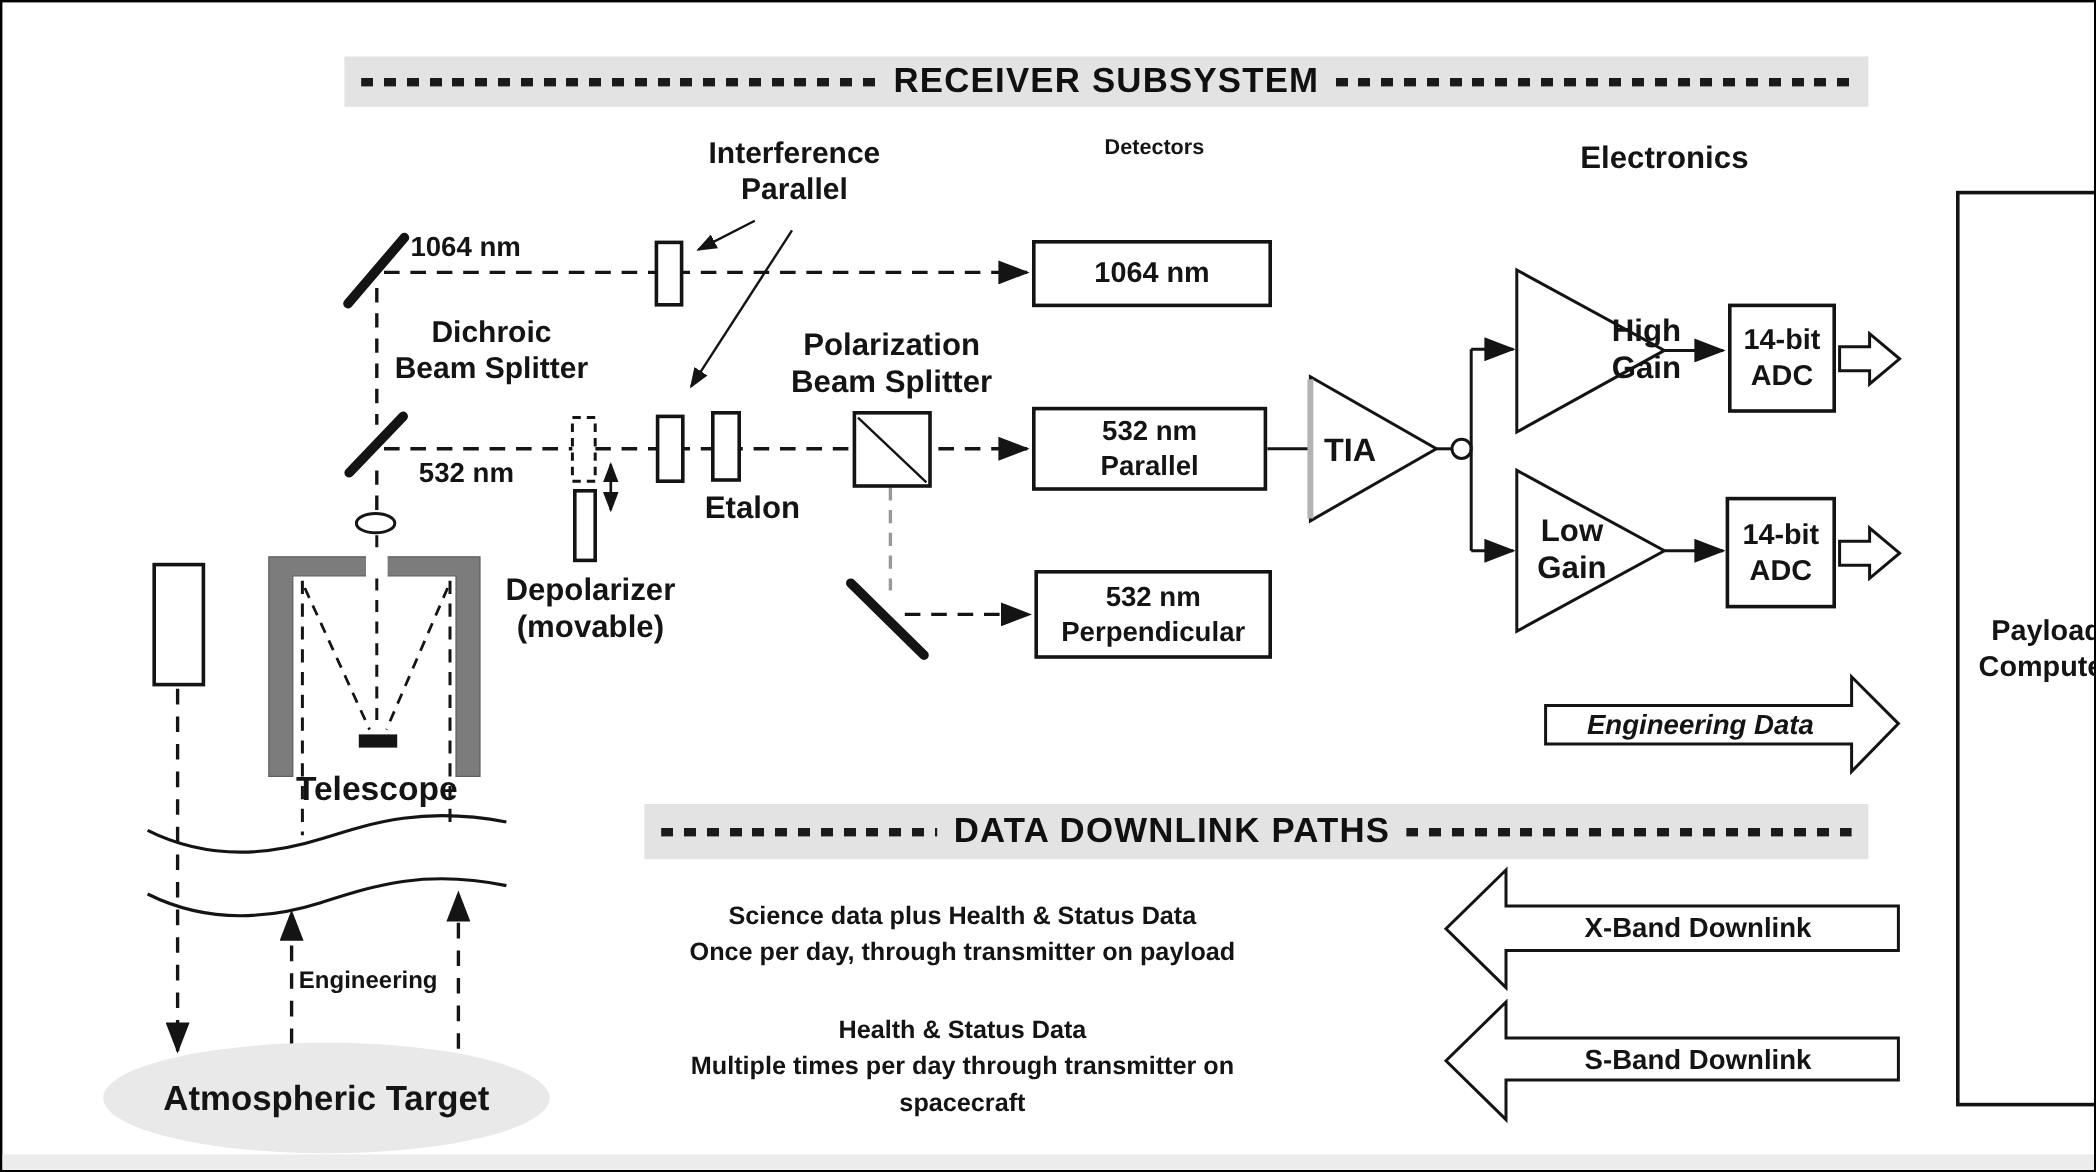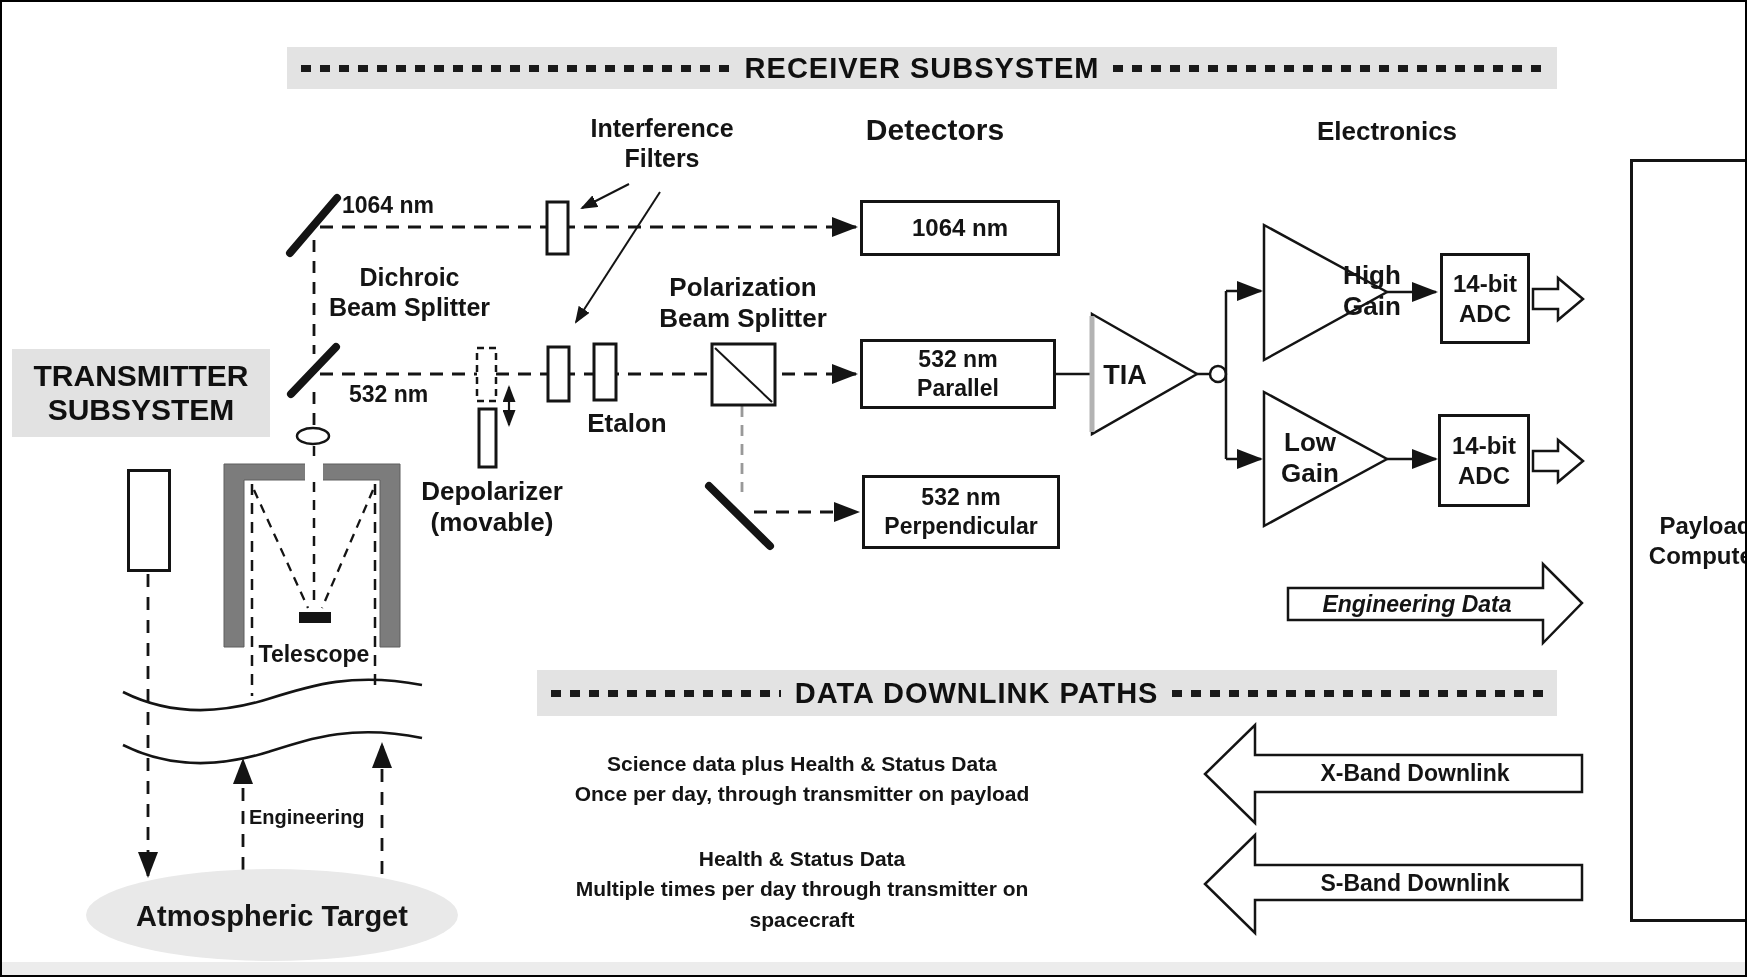--- a/index.html
+++ b/index.html
@@ -119,40 +119,38 @@
     <div class="dash" style="flex:1;"></div>
     <span class="t">RECEIVER SUBSYSTEM</span>
     <div class="dash" style="flex:1;"></div>
   </div>
   <div class="band" style="left:535px; top:668px; width:1020px; height:46px; font-size:29px;">
     <div class="dash" style="flex:0.62;"></div>
     <span class="t">DATA DOWNLINK PATHS</span>
     <div class="dash" style="flex:1;"></div>
   </div>
 
-  <div class="graybox" style="left:10px; top:347px; width:258px; height:88px; font-size:30px;">TRANSMITTER
-SUBSYSTEM</div>
   <div class="box" style="left:125px; top:467px; width:44px; height:103px;"></div>
-  <div class="lbl" style="left:242px; top:639px; width:140px; font-size:23px;">Telescope</div>
+  <div class="lbl" style="left:242px; top:639px; width:140px; font-size:28px;">Telescope</div>
   <div class="lbl left" style="left:247px; top:804px; width:140px; font-size:20px;">Engineering</div>
   <div class="lbl" style="left:95px; top:897px; width:350px; font-size:29px;">Atmospheric Target</div>
 
   <div class="lbl left" style="left:340px; top:190px; width:120px; font-size:23px;">1064 nm</div>
   <div class="lbl left" style="left:347px; top:379px; width:110px; font-size:23px;">532 nm</div>
   <div class="lbl" style="left:550px; top:112px; width:220px; font-size:25px;">Interference
-Filters</div>
+Parallel</div>
   <div class="lbl" style="left:300px; top:261px; width:215px; font-size:25px;">Dichroic
 Beam Splitter</div>
   <div class="lbl" style="left:630px; top:270px; width:222px; font-size:26px;">Polarization
 Beam Splitter</div>
   <div class="lbl" style="left:570px; top:406px; width:110px; font-size:26px;">Etalon</div>
   <div class="lbl" style="left:390px; top:474px; width:200px; font-size:26px;">Depolarizer
 (movable)</div>
 
-  <div class="lbl" style="left:848px; top:110px; width:170px; font-size:30px;">Detectors</div>
+  <div class="lbl" style="left:875px; top:110px; width:170px; font-size:18px;">Detectors</div>
   <div class="lbl" style="left:1290px; top:114px; width:190px; font-size:26px;">Electronics</div>
 
   <div class="box" style="left:858px; top:198px; width:200px; height:56px; font-size:24px;">1064 nm</div>
   <div class="box" style="left:858px; top:337px; width:196px; height:70px; font-size:23px;">532 nm
 Parallel</div>
   <div class="box" style="left:860px; top:473px; width:198px; height:74px; font-size:23px;">532 nm
 Perpendicular</div>
 
   <div class="lbl" style="left:1092px; top:358px; width:62px; font-size:27px;">TIA</div>
   <div class="lbl" style="left:1328px; top:258px; width:84px; font-size:26px;">High

